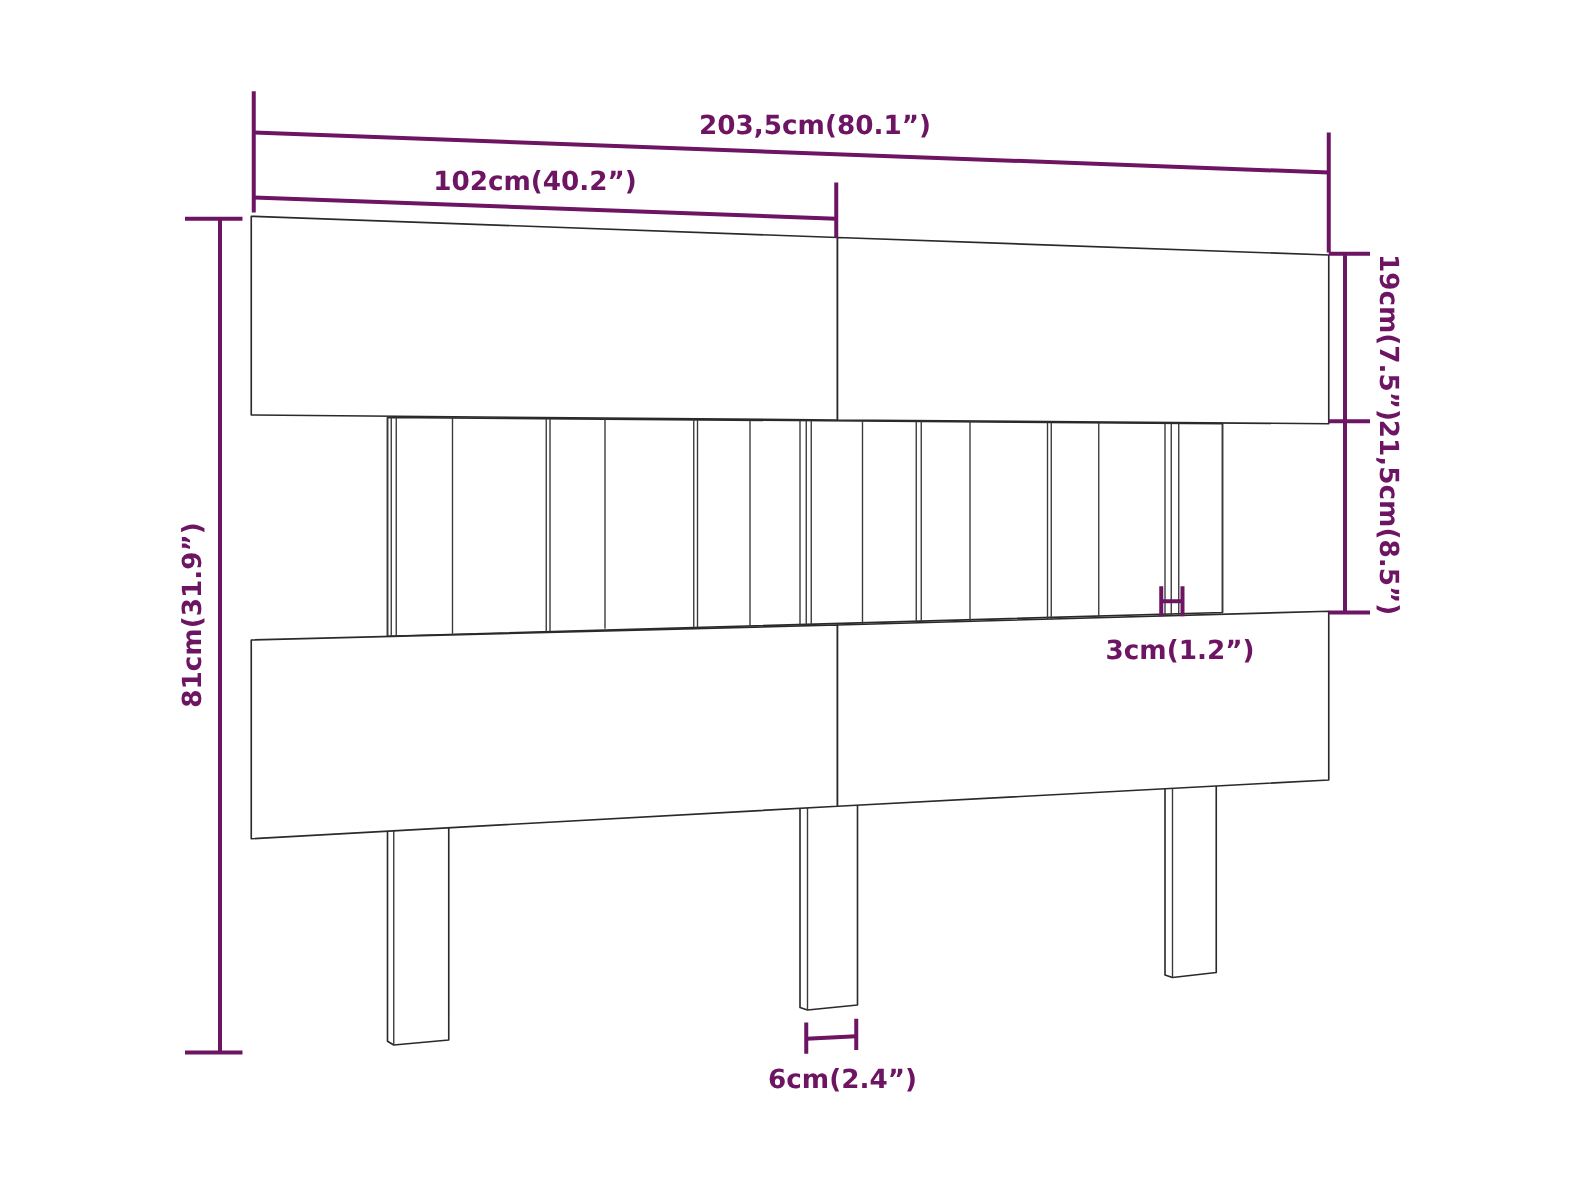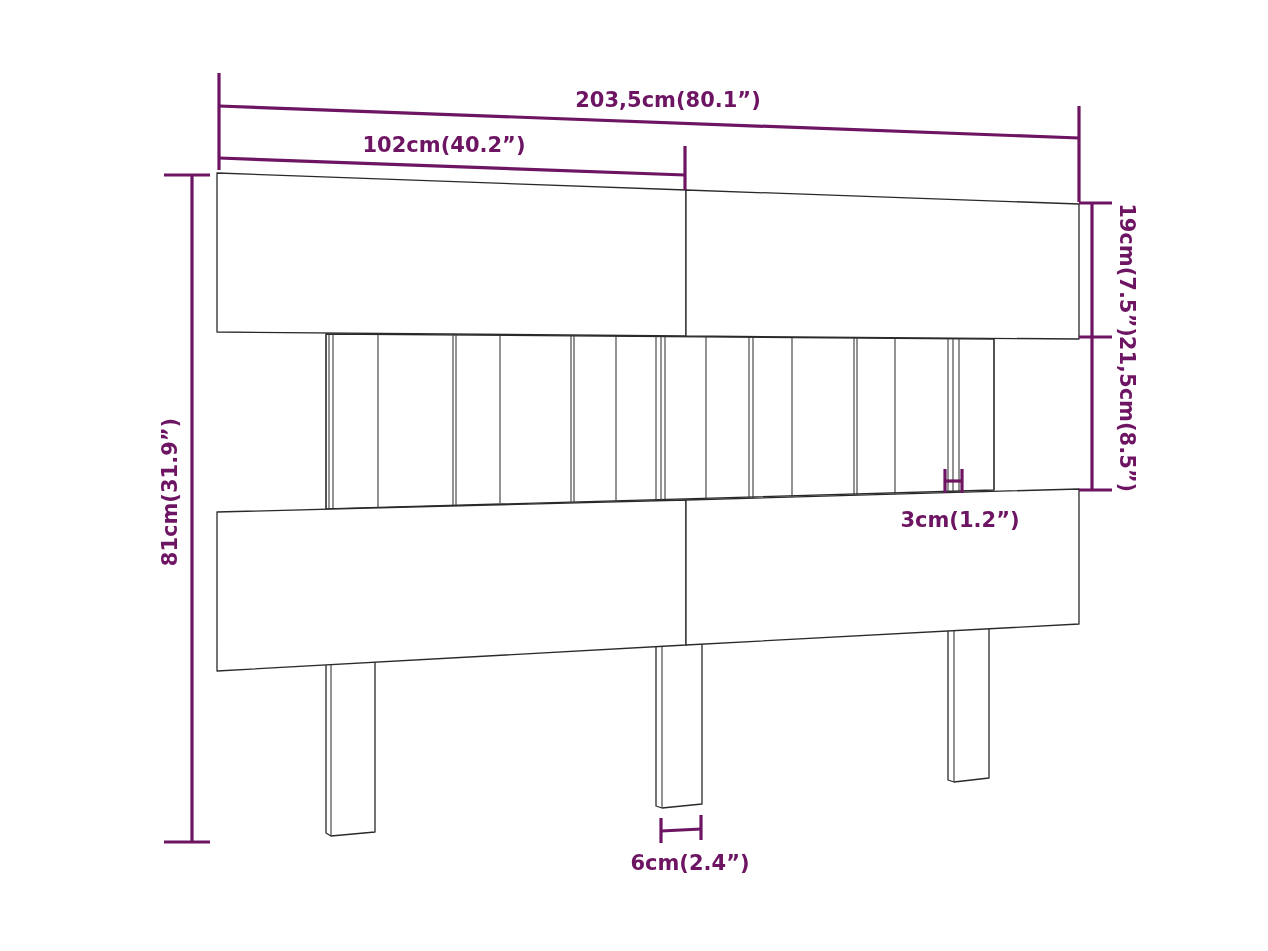--- a/index.html
+++ b/index.html
@@ -1,17 +1,17 @@
 <!DOCTYPE html>
 <html><head>
   <meta charset="utf-8">
   <style>
     html, body { margin: 0; padding: 0; background: #ffffff; }
     body { width: 1268px; height: 951px; overflow: hidden; position: relative; }
-    #stage { position: absolute; left: 16px; top: 0; width: 1161px; height: 951px; }
+    #stage { position: absolute; left: 0; top: 0; width: 1161px; height: 951px; }
     svg { display: block; }
     .outline { fill: #ffffff; stroke: #2a2a2a; stroke-width: 1.3; stroke-linejoin: round; }
     .thin { fill: none; stroke: #3a3a3a; stroke-width: 1.1; }
     .dim { stroke: #6d1462; stroke-width: 3.2; fill: none; stroke-linecap: butt; }
     .lbl { font-family: "DejaVu Sans", sans-serif; font-weight: bold; font-size: 21px; fill: #6d1462; }
   </style>
 </head>
 <body>
 
 <div id="stage">

